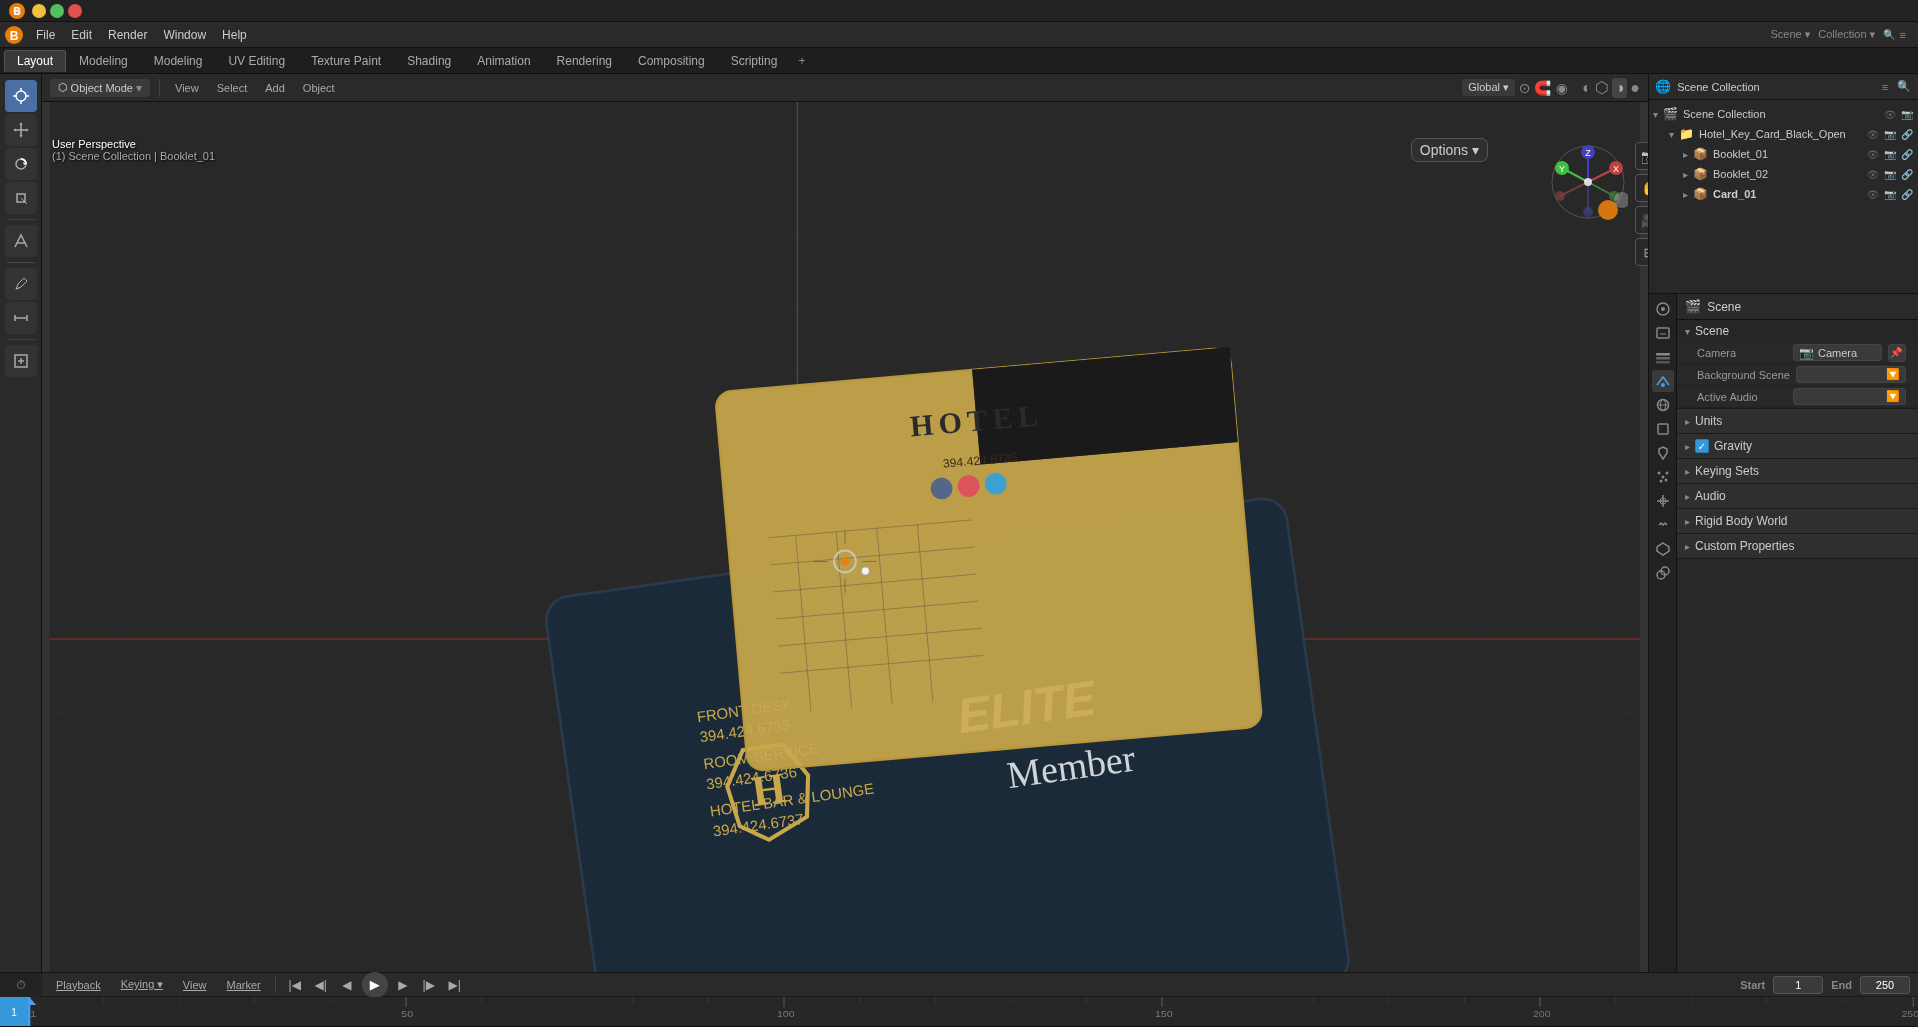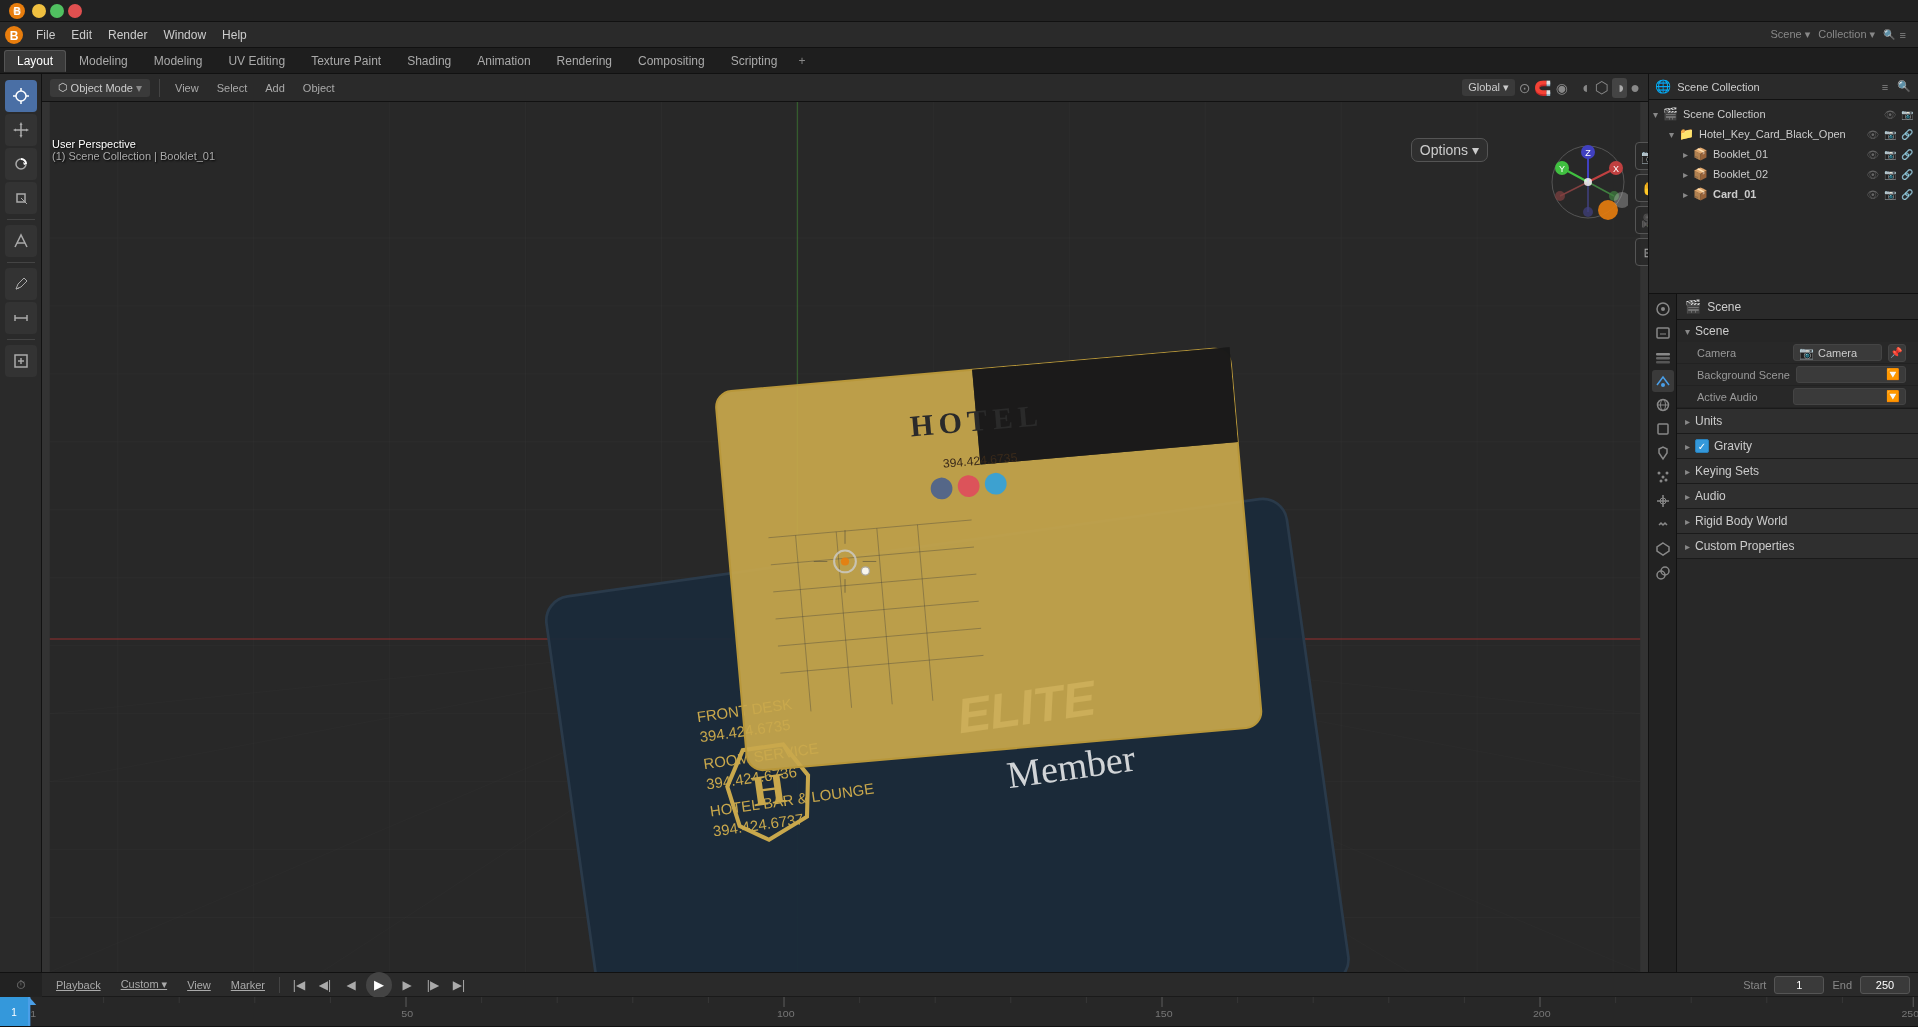--- a/index.html
+++ b/index.html
@@ -489,21 +489,21 @@
       background: #3a3a3a;
       border: 1px solid #555;
       border-radius: 3px;
       text-align: center;
       font-size: 11px;
       color: #fff;
       display: flex;
       align-items: center;
       justify-content: center;
     }
-    .tl-label { font-size: 11px; color: #888; }
+    .tl-label { font-size: 11px; color: #888; font-weight: bold; }
 
     #timeline-track {
       height: 31px;
       background: #272727;
       position: relative;
       overflow: hidden;
     }
     .tl-current-frame {
       position: absolute;
       top: 0;
@@ -1071,21 +1071,21 @@
 </div>
 
 <div id="bottom-bar">
   <div id="timeline-header">
 
     <div style="width:42px;display:flex;align-items:center;justify-content:center;background:#222;height:24px;margin-left:-8px;">
       <span style="color:#888;font-size:12px;">⏱</span>
     </div>
 
     <span class="tl-btn">Playback</span>
-    <span class="tl-btn">Custom ▾</span>
+    <span class="tl-btn">Keying ▾</span>
     <span class="tl-btn">View</span>
     <span class="tl-btn">Marker</span>
 
     <div class="tl-separator"></div>
 
     <div class="tl-transport">
       <div class="tl-transport-btn">|◀</div>
       <div class="tl-transport-btn">◀|</div>
       <div class="tl-transport-btn">◀</div>
       <div class="tl-play-btn">▶</div>

